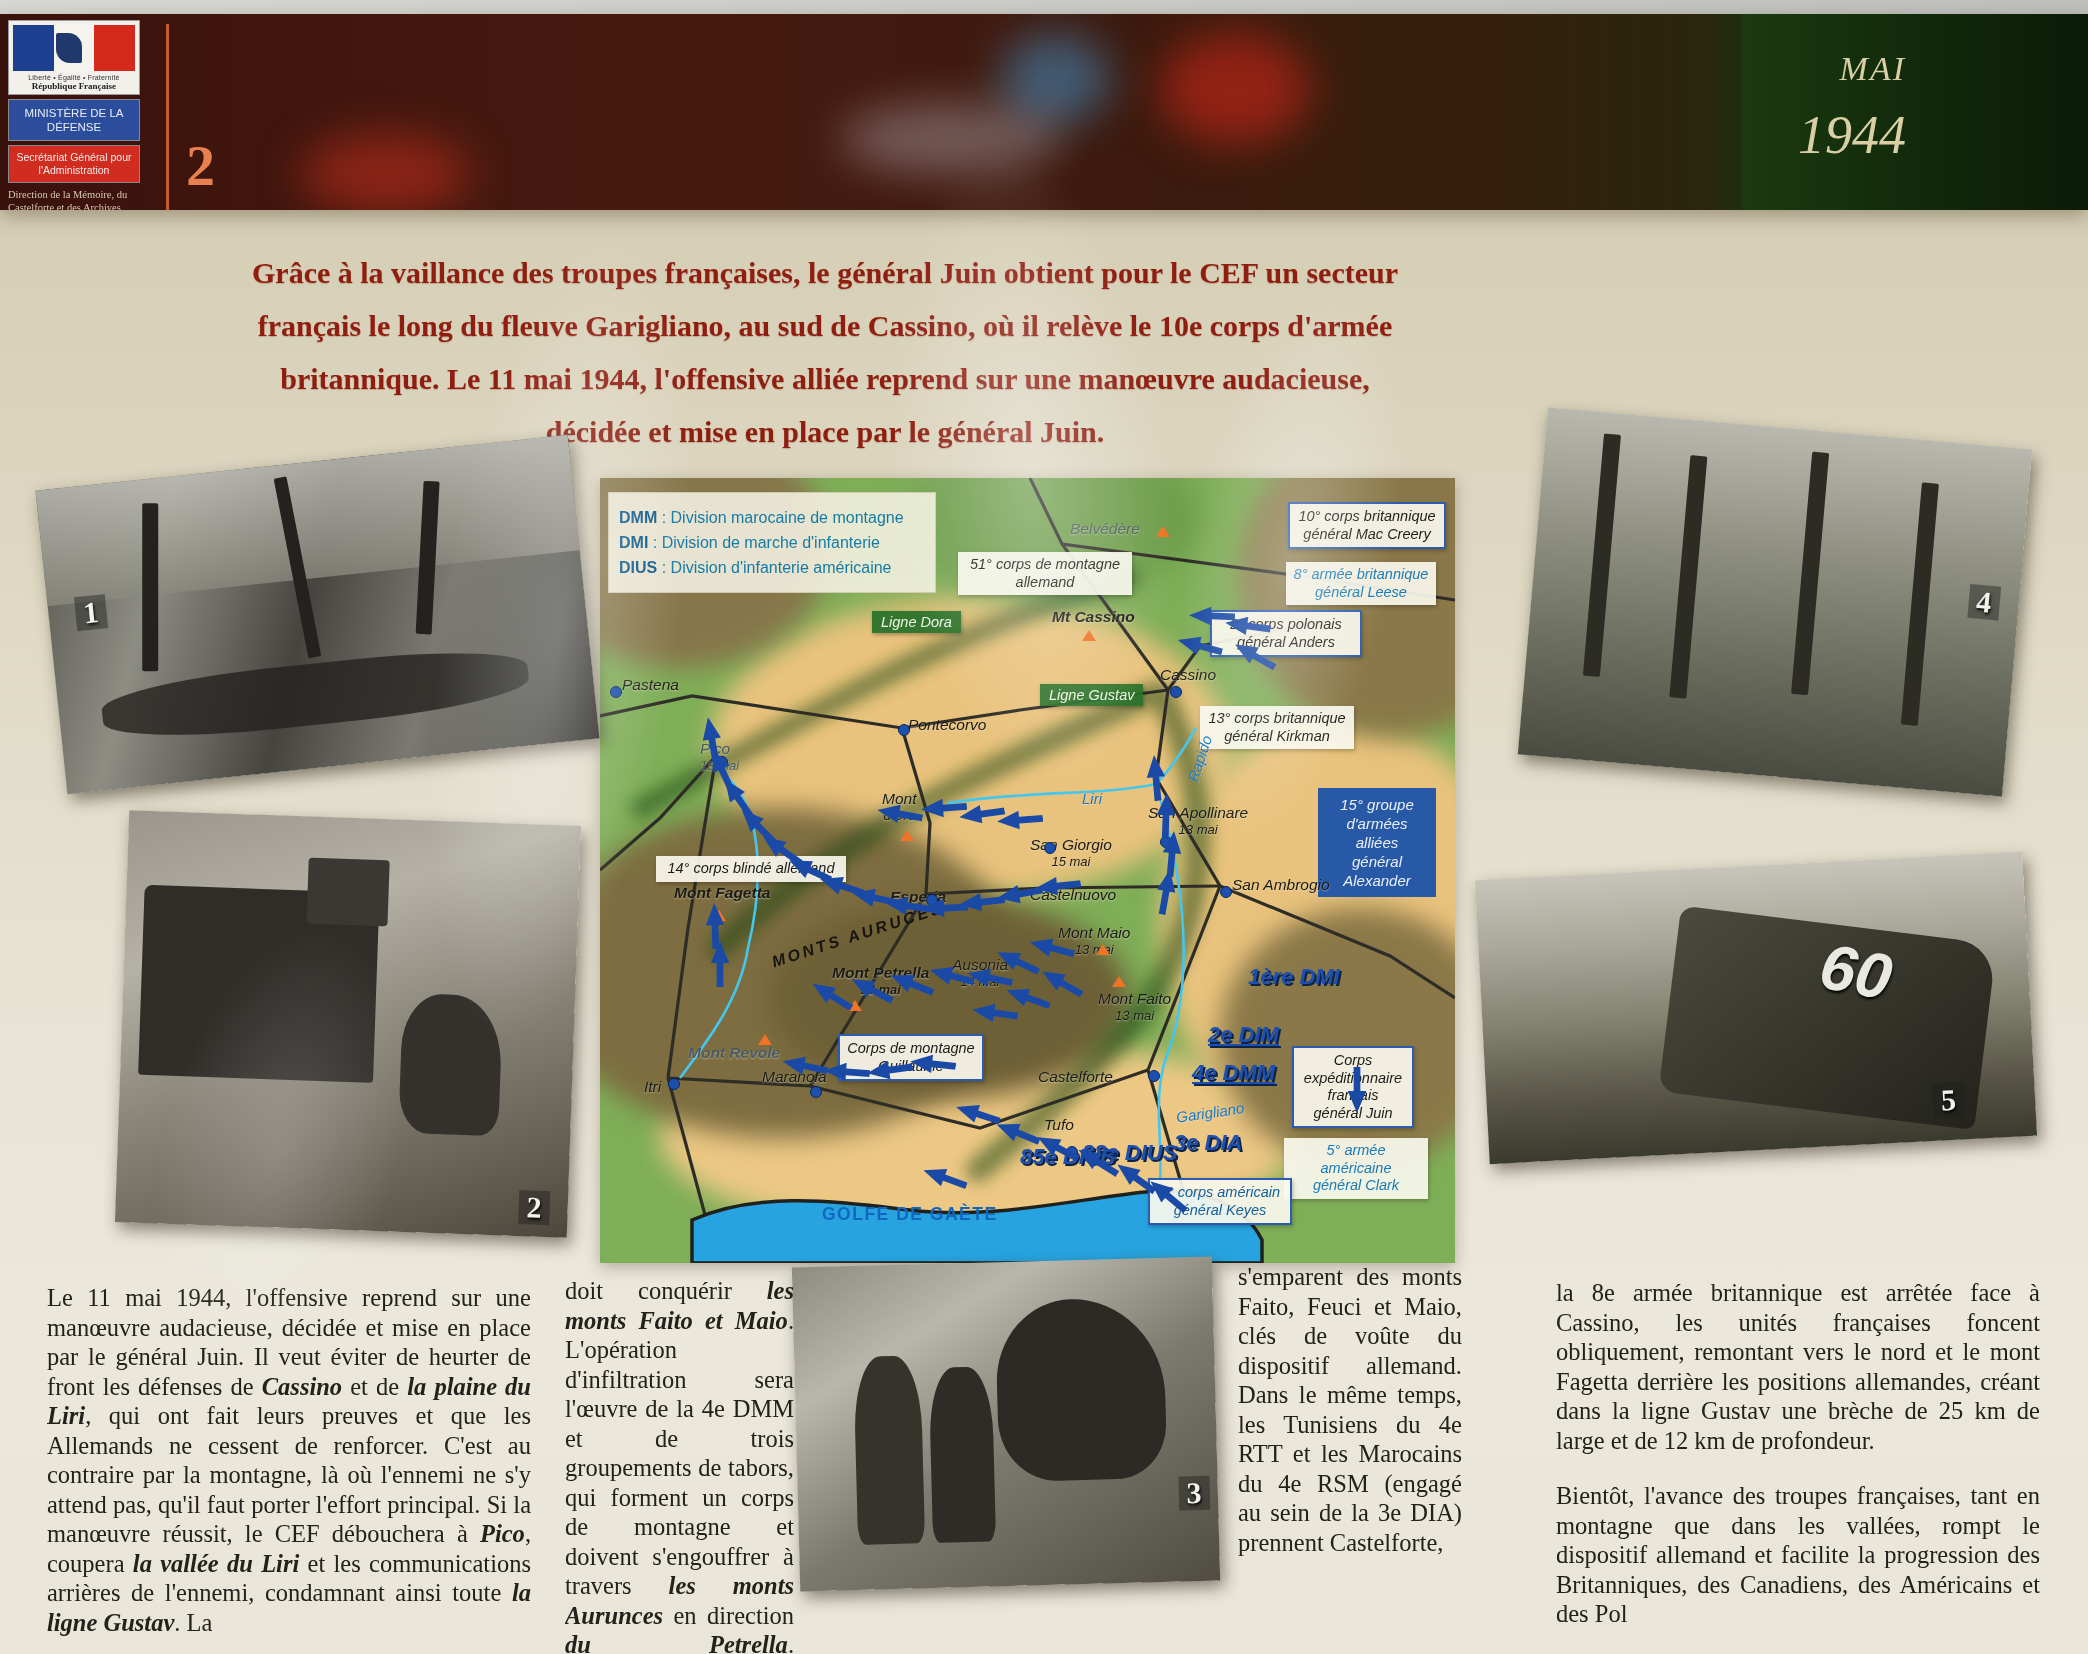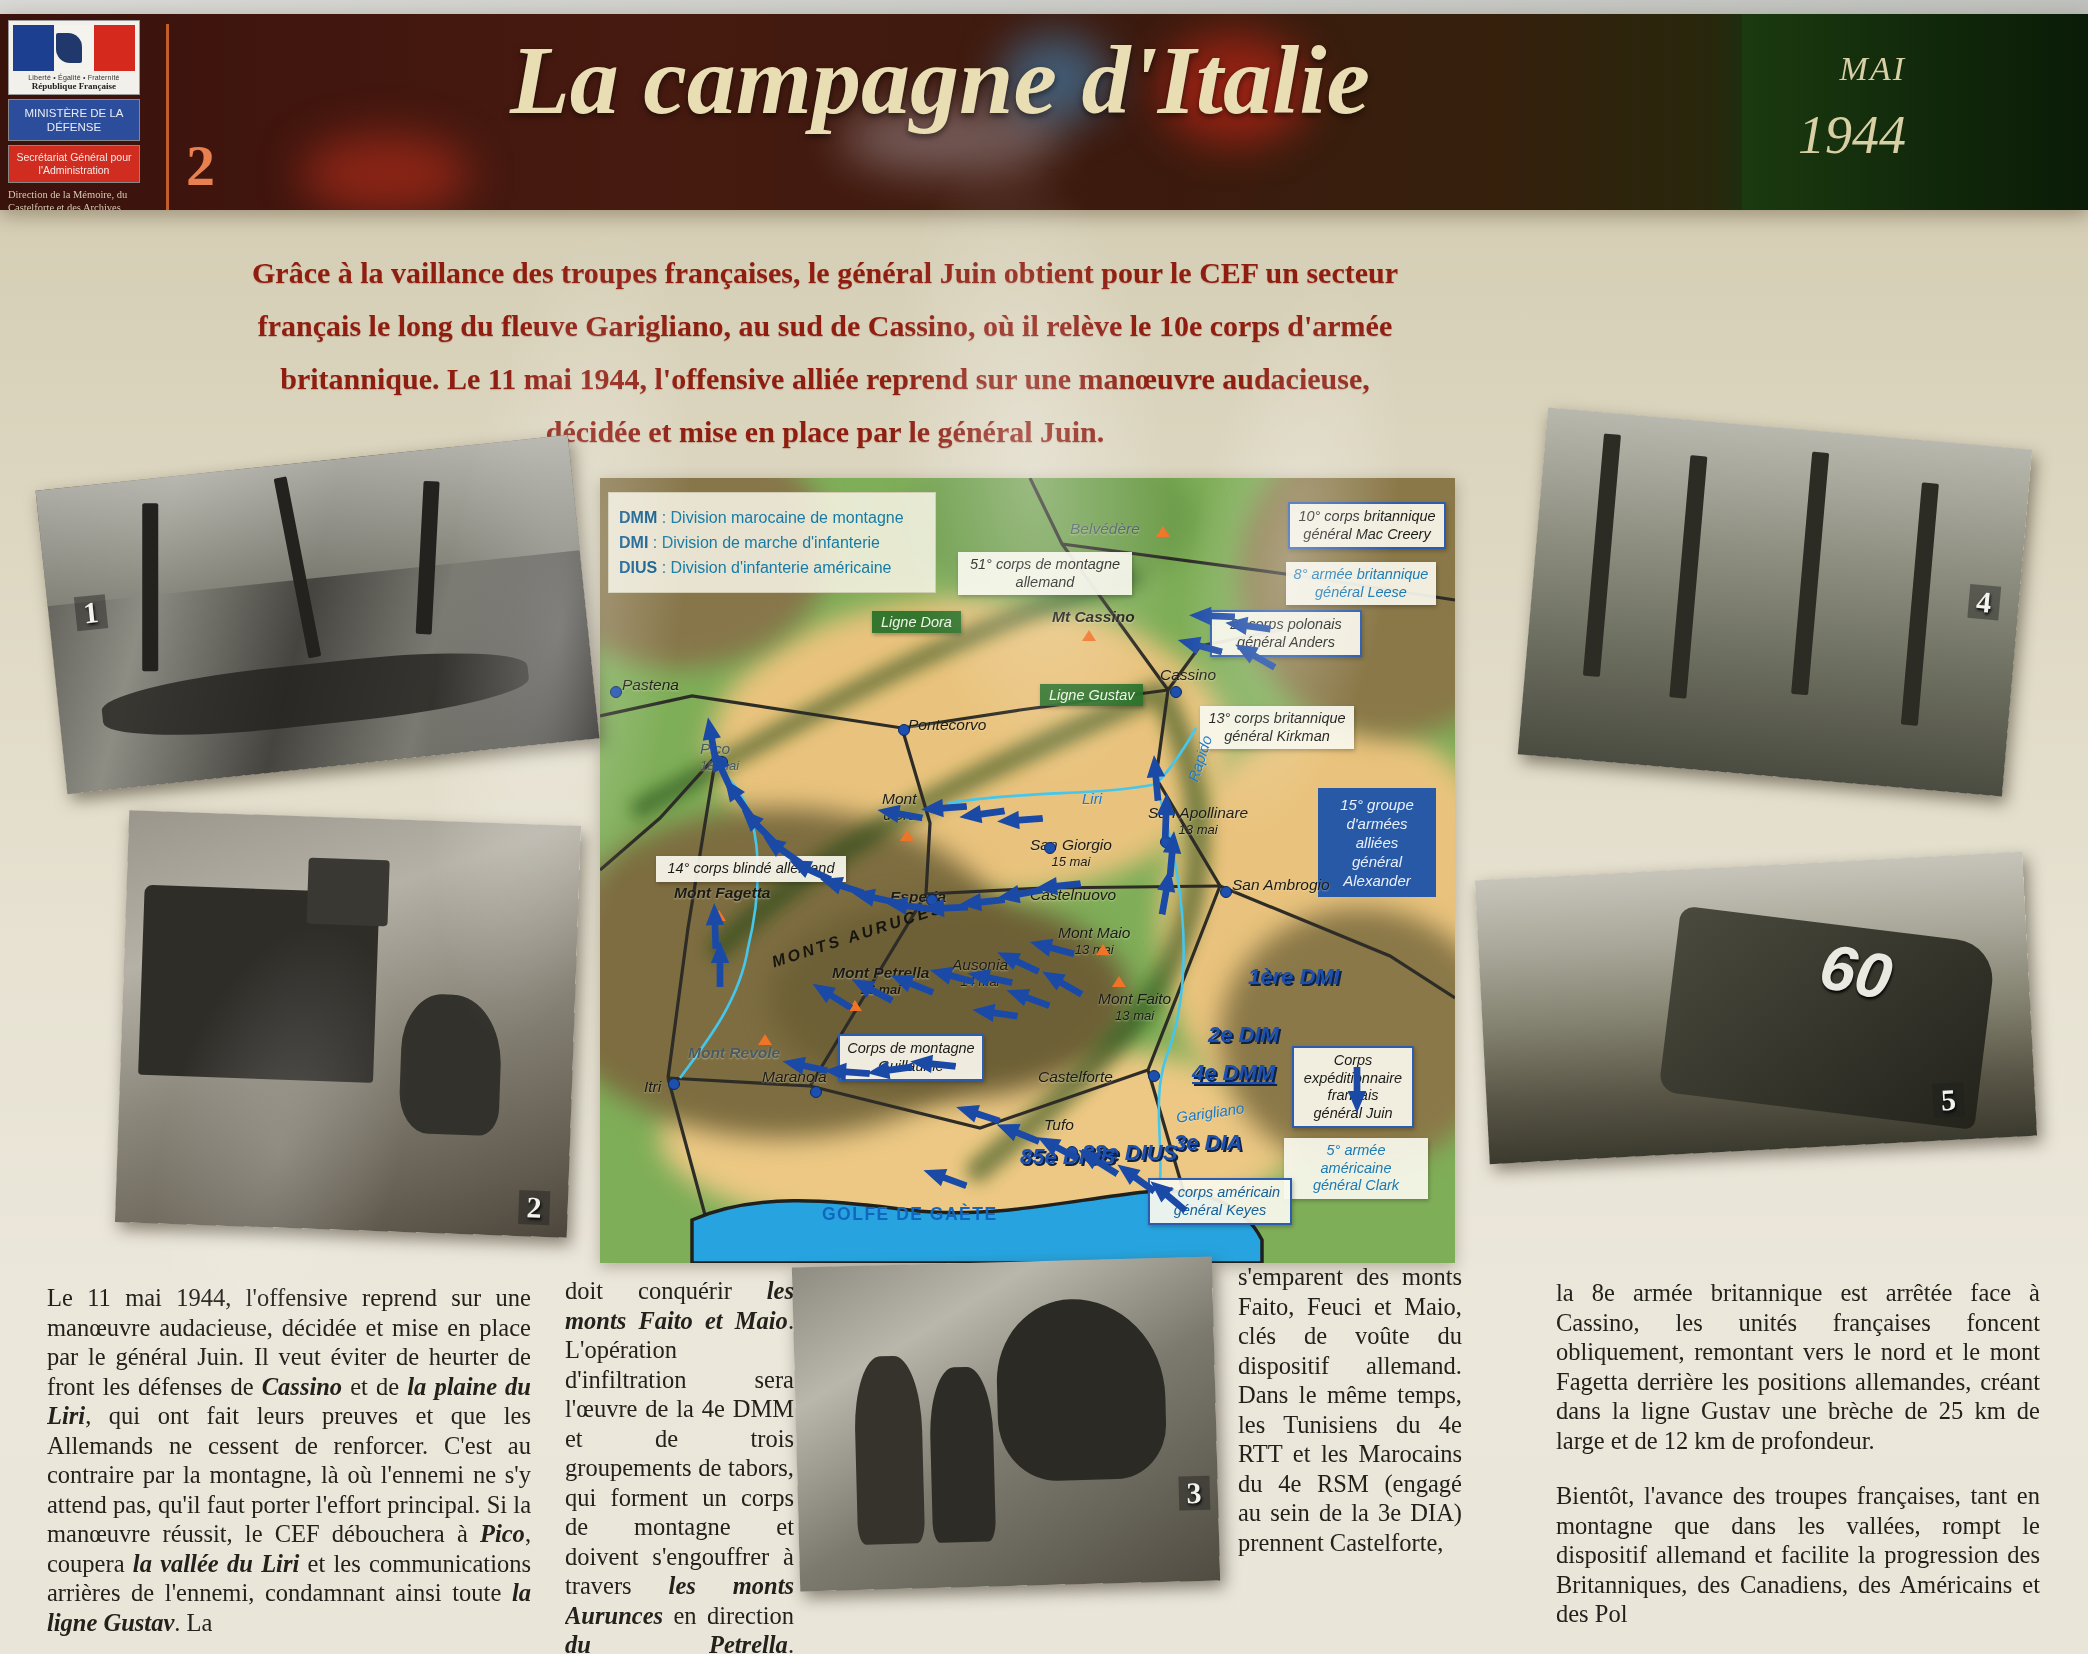--- a/index.html
+++ b/index.html
@@ -127,21 +127,20 @@
           </div>
         <div class="motto">Liberté • Égalité • Fraternité</div>
         <div class="rep">République Française</div>
       </div>
       <div class="blue">MINISTÈRE DE LA DÉFENSE</div>
       <div class="red">Secrétariat Général pour l'Administration</div>
       <div class="dir">Direction de la Mémoire, du Castelforte et des Archives</div>
     </div>
 
     <div id="panel-number">2</div>
-    <div id="page-title">La campagne d'Italie</div>
     <div id="date-block">
       <div id="date-month">MAI</div>
       <div id="date-year">1944</div>
     </div>
   </div>
 
   <div id="intro" class="abs">
       <div>Grâce à la vaillance des troupes françaises, le général Juin obtient pour le CEF un secteur</div>
       <div>français le long du fleuve Garigliano, au sud de Cassino, où il relève le 10e corps d'armée</div>
       <div>britannique.  Le 11 mai 1944, l'offensive alliée reprend sur une manœuvre audacieuse,</div>
@@ -315,21 +314,21 @@
         <div>Itri</div>
       </div>
       <div class="place" style="left: 438px; top: 590px;">
         <div>Castelforte</div>
       </div>
       <div class="place" style="left: 444px; top: 638px;">
         <div>Tufo</div>
       </div>
       <div class="range" style="left: 168px; top: 448px;">MONTS AURUCES</div>
       <div class="unit3d" style="left: 648px; top: 486px;">1ère DMI</div>
-      <div class="unit3d" style="left: 608px; top: 544px;">2e DIM</div>
+      <div class="unit3d" style="left: 608px; top: 544px; text-decoration: underline;">2e DIM</div>
       <div class="unit3d" style="left: 592px; top: 582px; text-decoration: underline;">4e DMM</div>
       <div class="unit3d" style="left: 574px; top: 652px;">3e DIA</div>
       <div class="unit3d" style="left: 482px; top: 662px;">88e DIUS</div>
       <div class="unit3d" style="left: 420px; top: 666px; text-align: center;">85e DIUS</div>
       <div class="river" style="left: 482px; top: 312px; transform: rotate(0deg);">Liri</div>
       <div class="river" style="left: 576px; top: 272px; transform: rotate(-72deg);">Rapido</div>
       <div class="river" style="left: 576px; top: 626px; transform: rotate(-8deg);">Garigliano</div>
       <div class="sealabel" style="left: 222px; top: 726px;">GOLFE DE GAÈTE</div>
       <div class="peak" style="left: 556px; top: 48px;"></div>
       <div class="peak" style="left: 482px; top: 152px;"></div>

